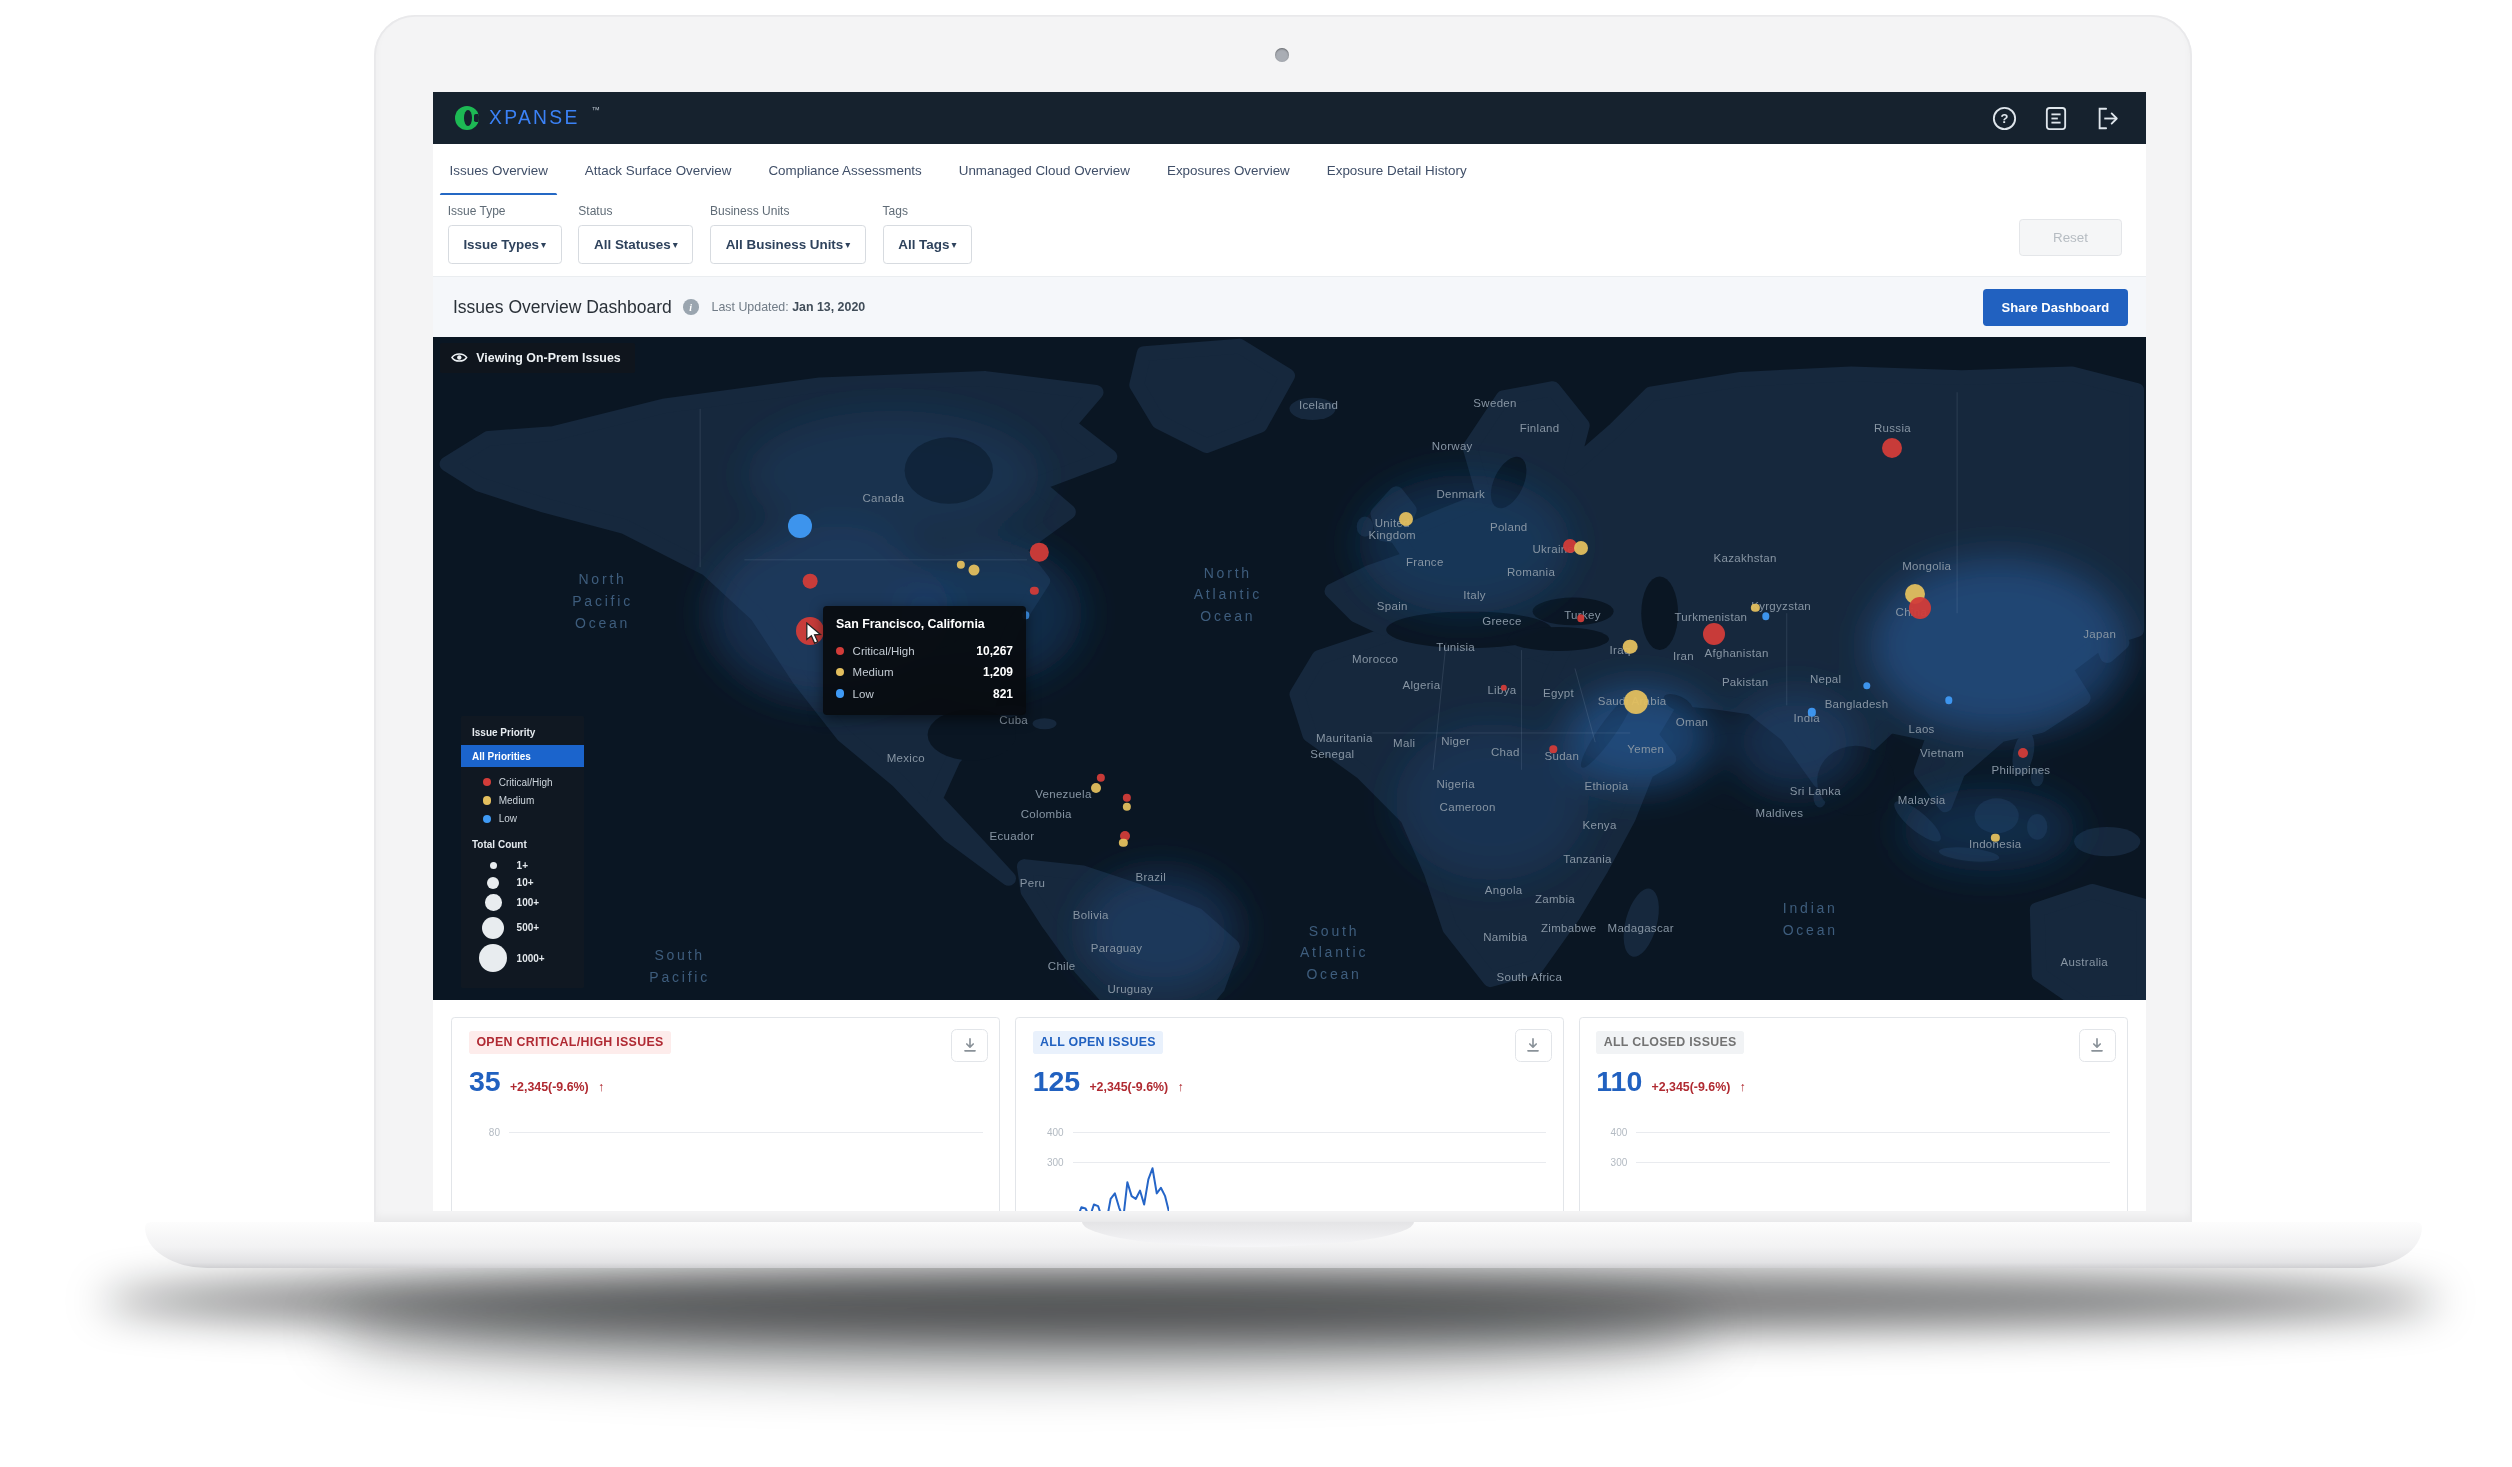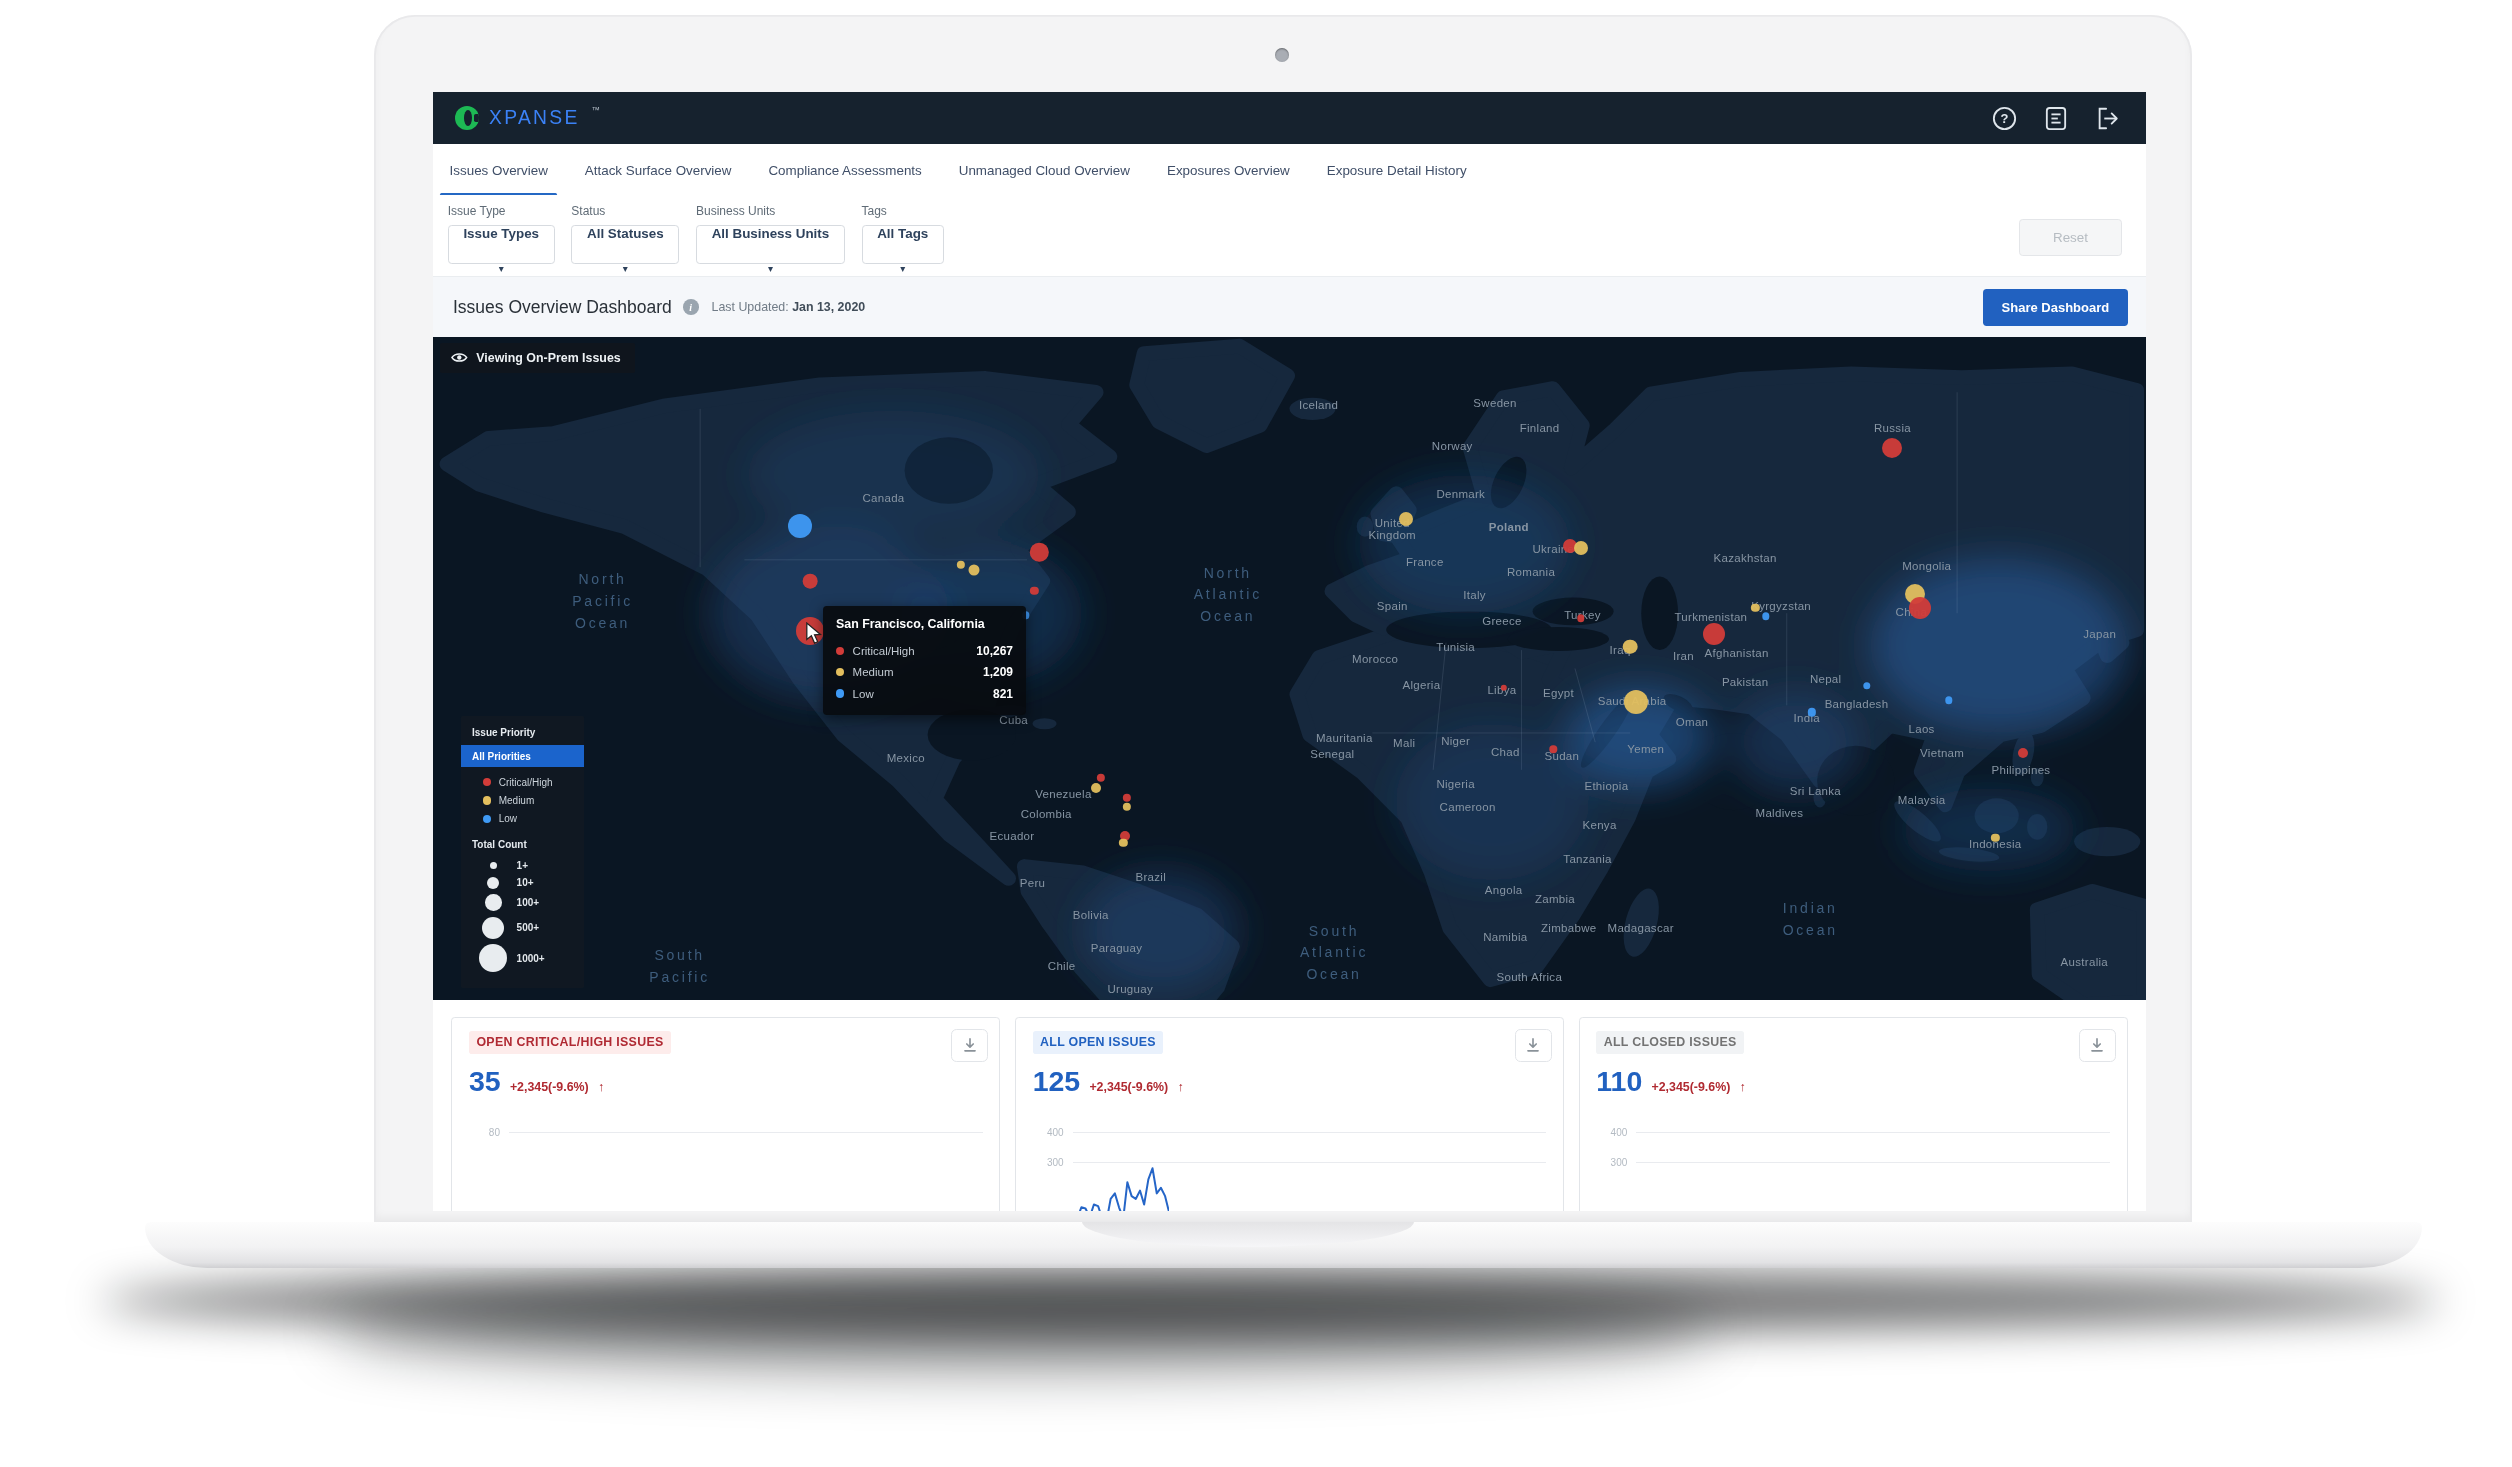--- a/index.html
+++ b/index.html
@@ -36,22 +36,22 @@
   .nav-icons svg{display:block;}
   
   .tabs{position:absolute;left:0;top:52px;right:0;height:52px;background:#fff;border-bottom:0.9px solid #e7eaee;
         display:flex;align-items:stretch;padding-left:16.6px;}
   .tab{position:relative;display:flex;align-items:center;margin-right:37px;color:#404f68;font-size:13.4px;cursor:pointer;white-space:nowrap;}
   .tab.active::after{content:"";position:absolute;left:-9.2px;right:-9.2px;bottom:0;height:2.8px;background:#2468c4;border-radius:1.8px;}
   
   .filters{position:absolute;left:0;top:103px;right:0;height:81px;background:#fff;padding:9.2px 0 0 14.7px;box-sizing:border-box;}
   .filter-groups{display:flex;gap:16.6px;}
   .fgroup .flabel{font-size:12px;color:#5f6b76;margin-bottom:6.4px;}
-  .fbtn{height:37px;display:flex;align-items:center;gap:22px;padding:0 14.7px;border:0.9px solid #d7dbe0;border-radius:3.7px;
-        background:#fff;font-size:13.4px;font-weight:700;color:#2e425c;cursor:pointer;flex-direction:column;}
+  .fbtn{height:37px;display:flex;align-items:center;gap:2px;padding:0 14.7px;border:0.9px solid #d7dbe0;border-radius:3.7px;
+        background:#fff;font-size:13.4px;font-weight:700;color:#2e425c;cursor:pointer;}
   .caret{font-size:10px;color:#2e425c;}
   .reset-btn{position:absolute;right:24px;top:24px;width:101px;height:35px;background:#f5f6f7;border:0.9px solid #e4e6e9;
              border-radius:3.7px;color:#b6bcc2;font-size:13.4px;display:flex;align-items:center;justify-content:center;}
   
   .titlebar{position:absolute;left:0;top:184px;right:0;height:61px;background:#f5f7fa;border-top:0.9px solid #eaedf0;
             display:flex;align-items:center;padding:0 18.4px 0 20px;box-sizing:border-box;}
   .page-title{font-size:17.5px;color:#2a3138;}
   .info-dot{width:15.7px;height:15.7px;border-radius:50%;background:#9aa5af;color:#fff;font-size:10px;font-weight:700;
             display:flex;align-items:center;justify-content:center;margin-left:11px;font-style:italic;font-family:"Liberation Serif",serif;}
   .last-updated{margin-left:13px;font-size:12.4px;color:#707b86;}
@@ -291,21 +291,21 @@
           <div class="mlabel" style="left: 39.9%; top: 92.1%;">Paraguay</div>
           <div class="mlabel" style="left: 36.7%; top: 94.9%;">Chile</div>
           <div class="mlabel" style="left: 40.7%; top: 98.4%;">Uruguay</div>
           <div class="mlabel" style="left: 51.7%; top: 10.3%;">Iceland</div>
           <div class="mlabel" style="left: 62%; top: 10%;">Sweden</div>
           <div class="mlabel" style="left: 59.5%; top: 16.4%;">Norway</div>
           <div class="mlabel" style="left: 64.6%; top: 13.7%;">Finland</div>
           <div class="mlabel" style="left: 60%; top: 23.7%;">Denmark</div>
           <div class="mlabel" style="left: 56%; top: 24.8%; margin-top: 28px;">United
 Kingdom</div>
-          <div class="mlabel" style="left: 62.8%; top: 28.6%; font-weight: bold;">Poland</div>
+          <div class="mlabel" style="left: 62.8%; top: 28.6%;">Poland</div>
           <div class="mlabel" style="left: 57.9%; top: 33.9%;">France</div>
           <div class="mlabel" style="left: 65.4%; top: 32%;">Ukraine</div>
           <div class="mlabel" style="left: 64.1%; top: 35.5%;">Romania</div>
           <div class="mlabel" style="left: 76.6%; top: 33.3%;">Kazakhstan</div>
           <div class="mlabel" style="left: 87.2%; top: 34.6%;">Mongolia</div>
           <div class="mlabel" style="left: 56%; top: 40.5%;">Spain</div>
           <div class="mlabel" style="left: 60.8%; top: 38.9%;">Italy</div>
           <div class="mlabel" style="left: 78.7%; top: 40.5%;">Kyrgyzstan</div>
           <div class="mlabel" style="left: 62.4%; top: 42.9%;">Greece</div>
           <div class="mlabel" style="left: 67.1%; top: 41.9%;">Turkey</div>

